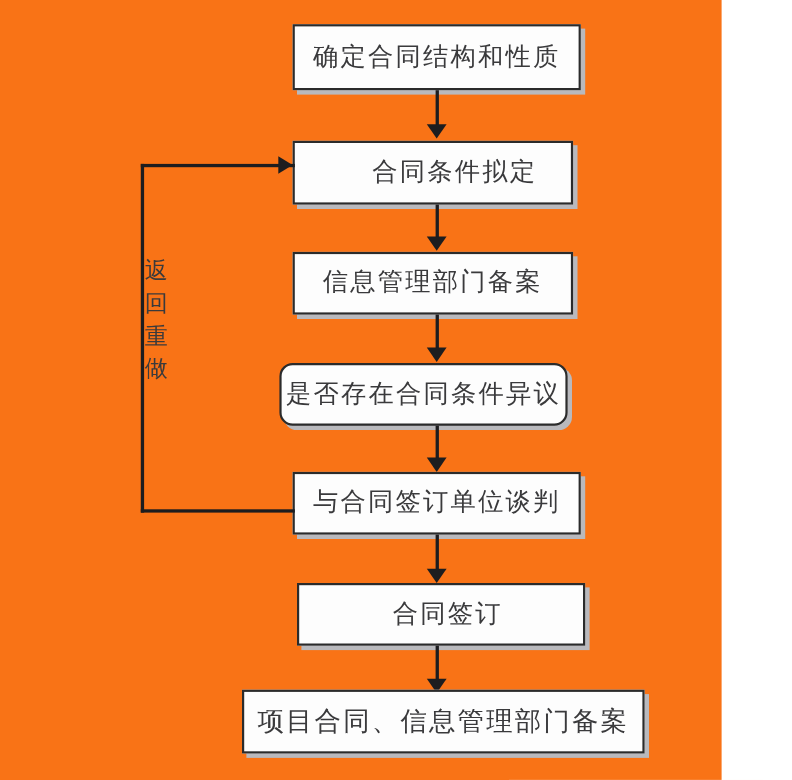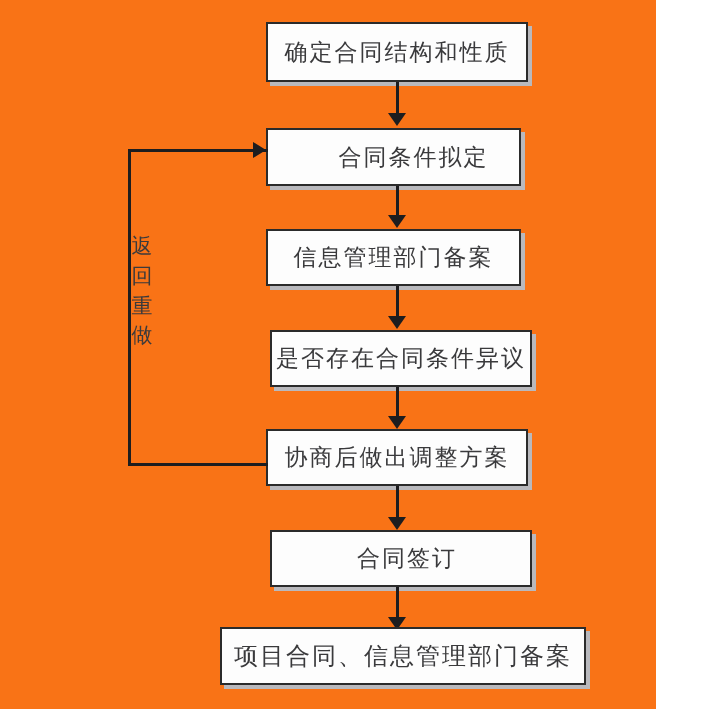--- a/index.html
+++ b/index.html
@@ -106,29 +106,29 @@
   <div class="conn-v" style="left:396px; top:186px; height:32px;"></div>
   <div class="arrow-down" style="left:388px; top:215px;"></div>
 
   <div class="node" style="left:266px; top:229px; width:255px; height:57px;">
     <span class="node-label">信息管理部门备案</span>
   </div>
 
   <div class="conn-v" style="left:396px; top:286px; height:33px;"></div>
   <div class="arrow-down" style="left:388px; top:316px;"></div>
 
-  <div class="node" style="left:270px; top:330px; width:262px; height:57px;">
+  <div class="node" style="left:254px; top:330px; width:262px; height:57px;border-radius:12px;">
     <span class="node-label">是否存在合同条件异议</span>
   </div>
 
   <div class="conn-v" style="left:396px; top:387px; height:33px;"></div>
   <div class="arrow-down" style="left:388px; top:416px;"></div>
 
   <div class="node" style="left:266px; top:429px; width:262px; height:57px;">
-    <span class="node-label">协商后做出调整方案</span>
+    <span class="node-label">与合同签订单位谈判</span>
   </div>
 
   <div class="conn-v" style="left:396px; top:486px; height:34px;"></div>
   <div class="arrow-down" style="left:388px; top:517px;"></div>
 
   <div class="node" style="left:270px; top:530px; width:262px; height:57px;padding-left:12px;">
     <span class="node-label">合同签订</span>
   </div>
 
   <div class="conn-v" style="left:396px; top:587px; height:32px;"></div>

